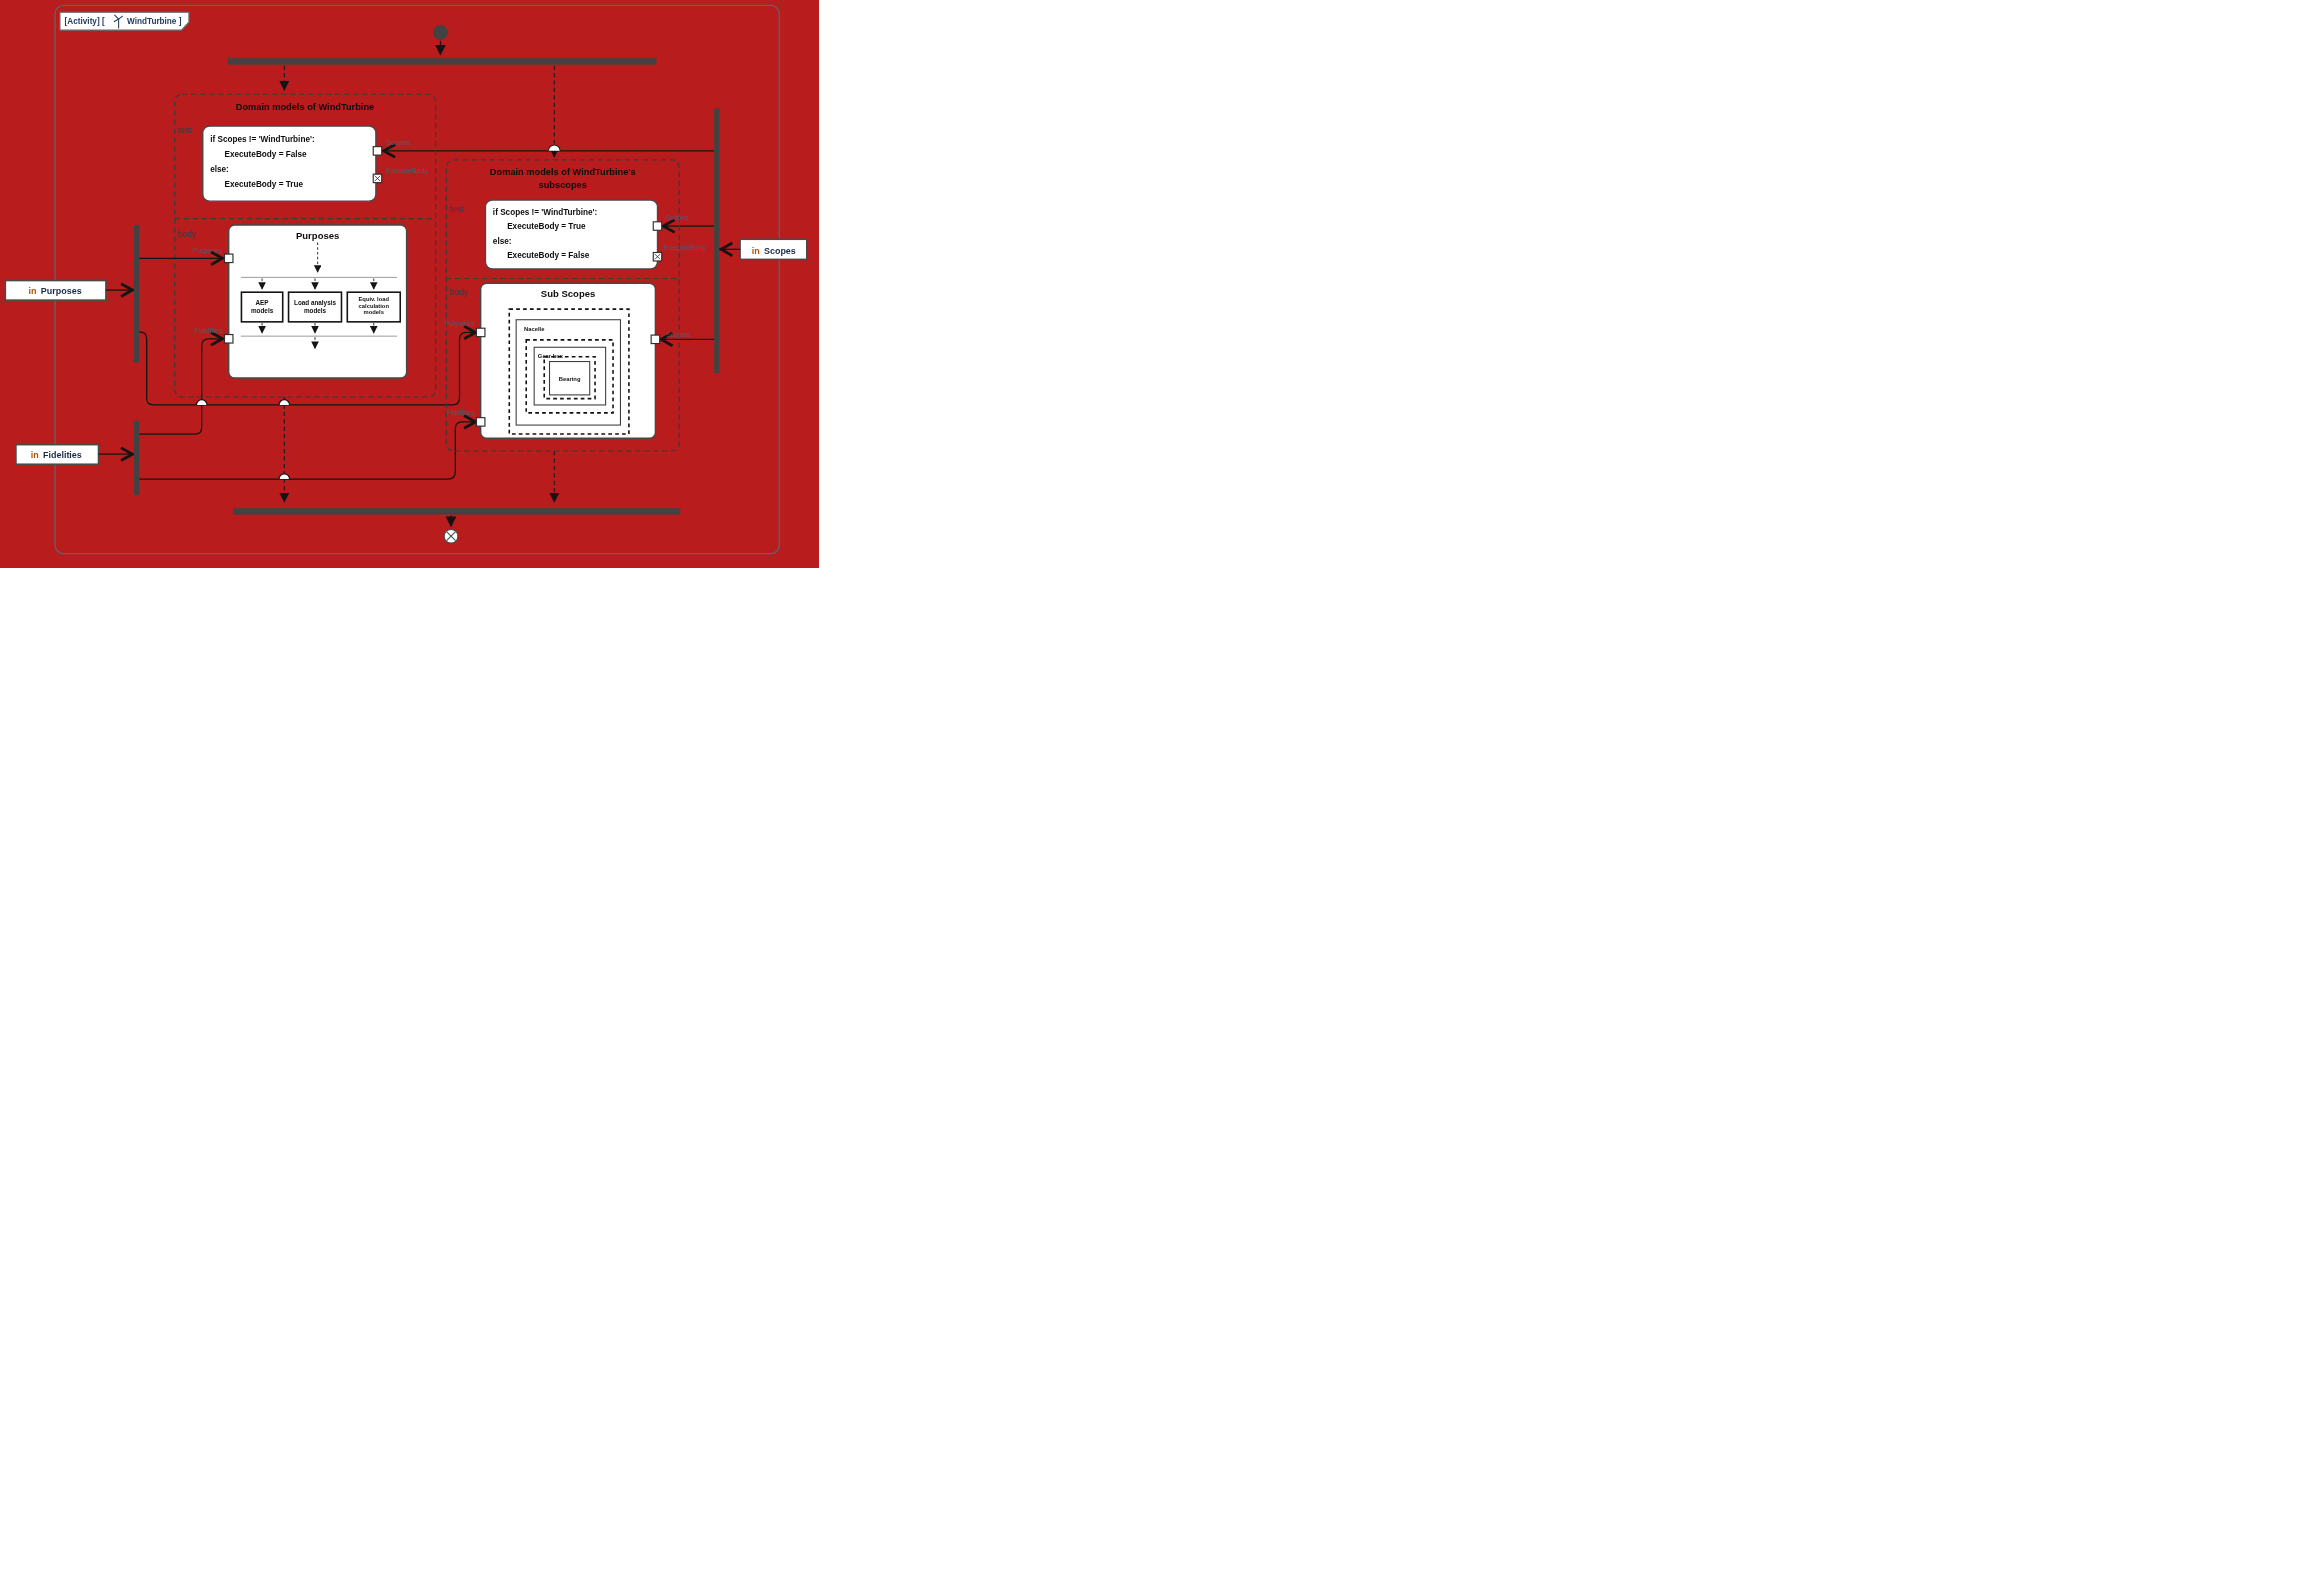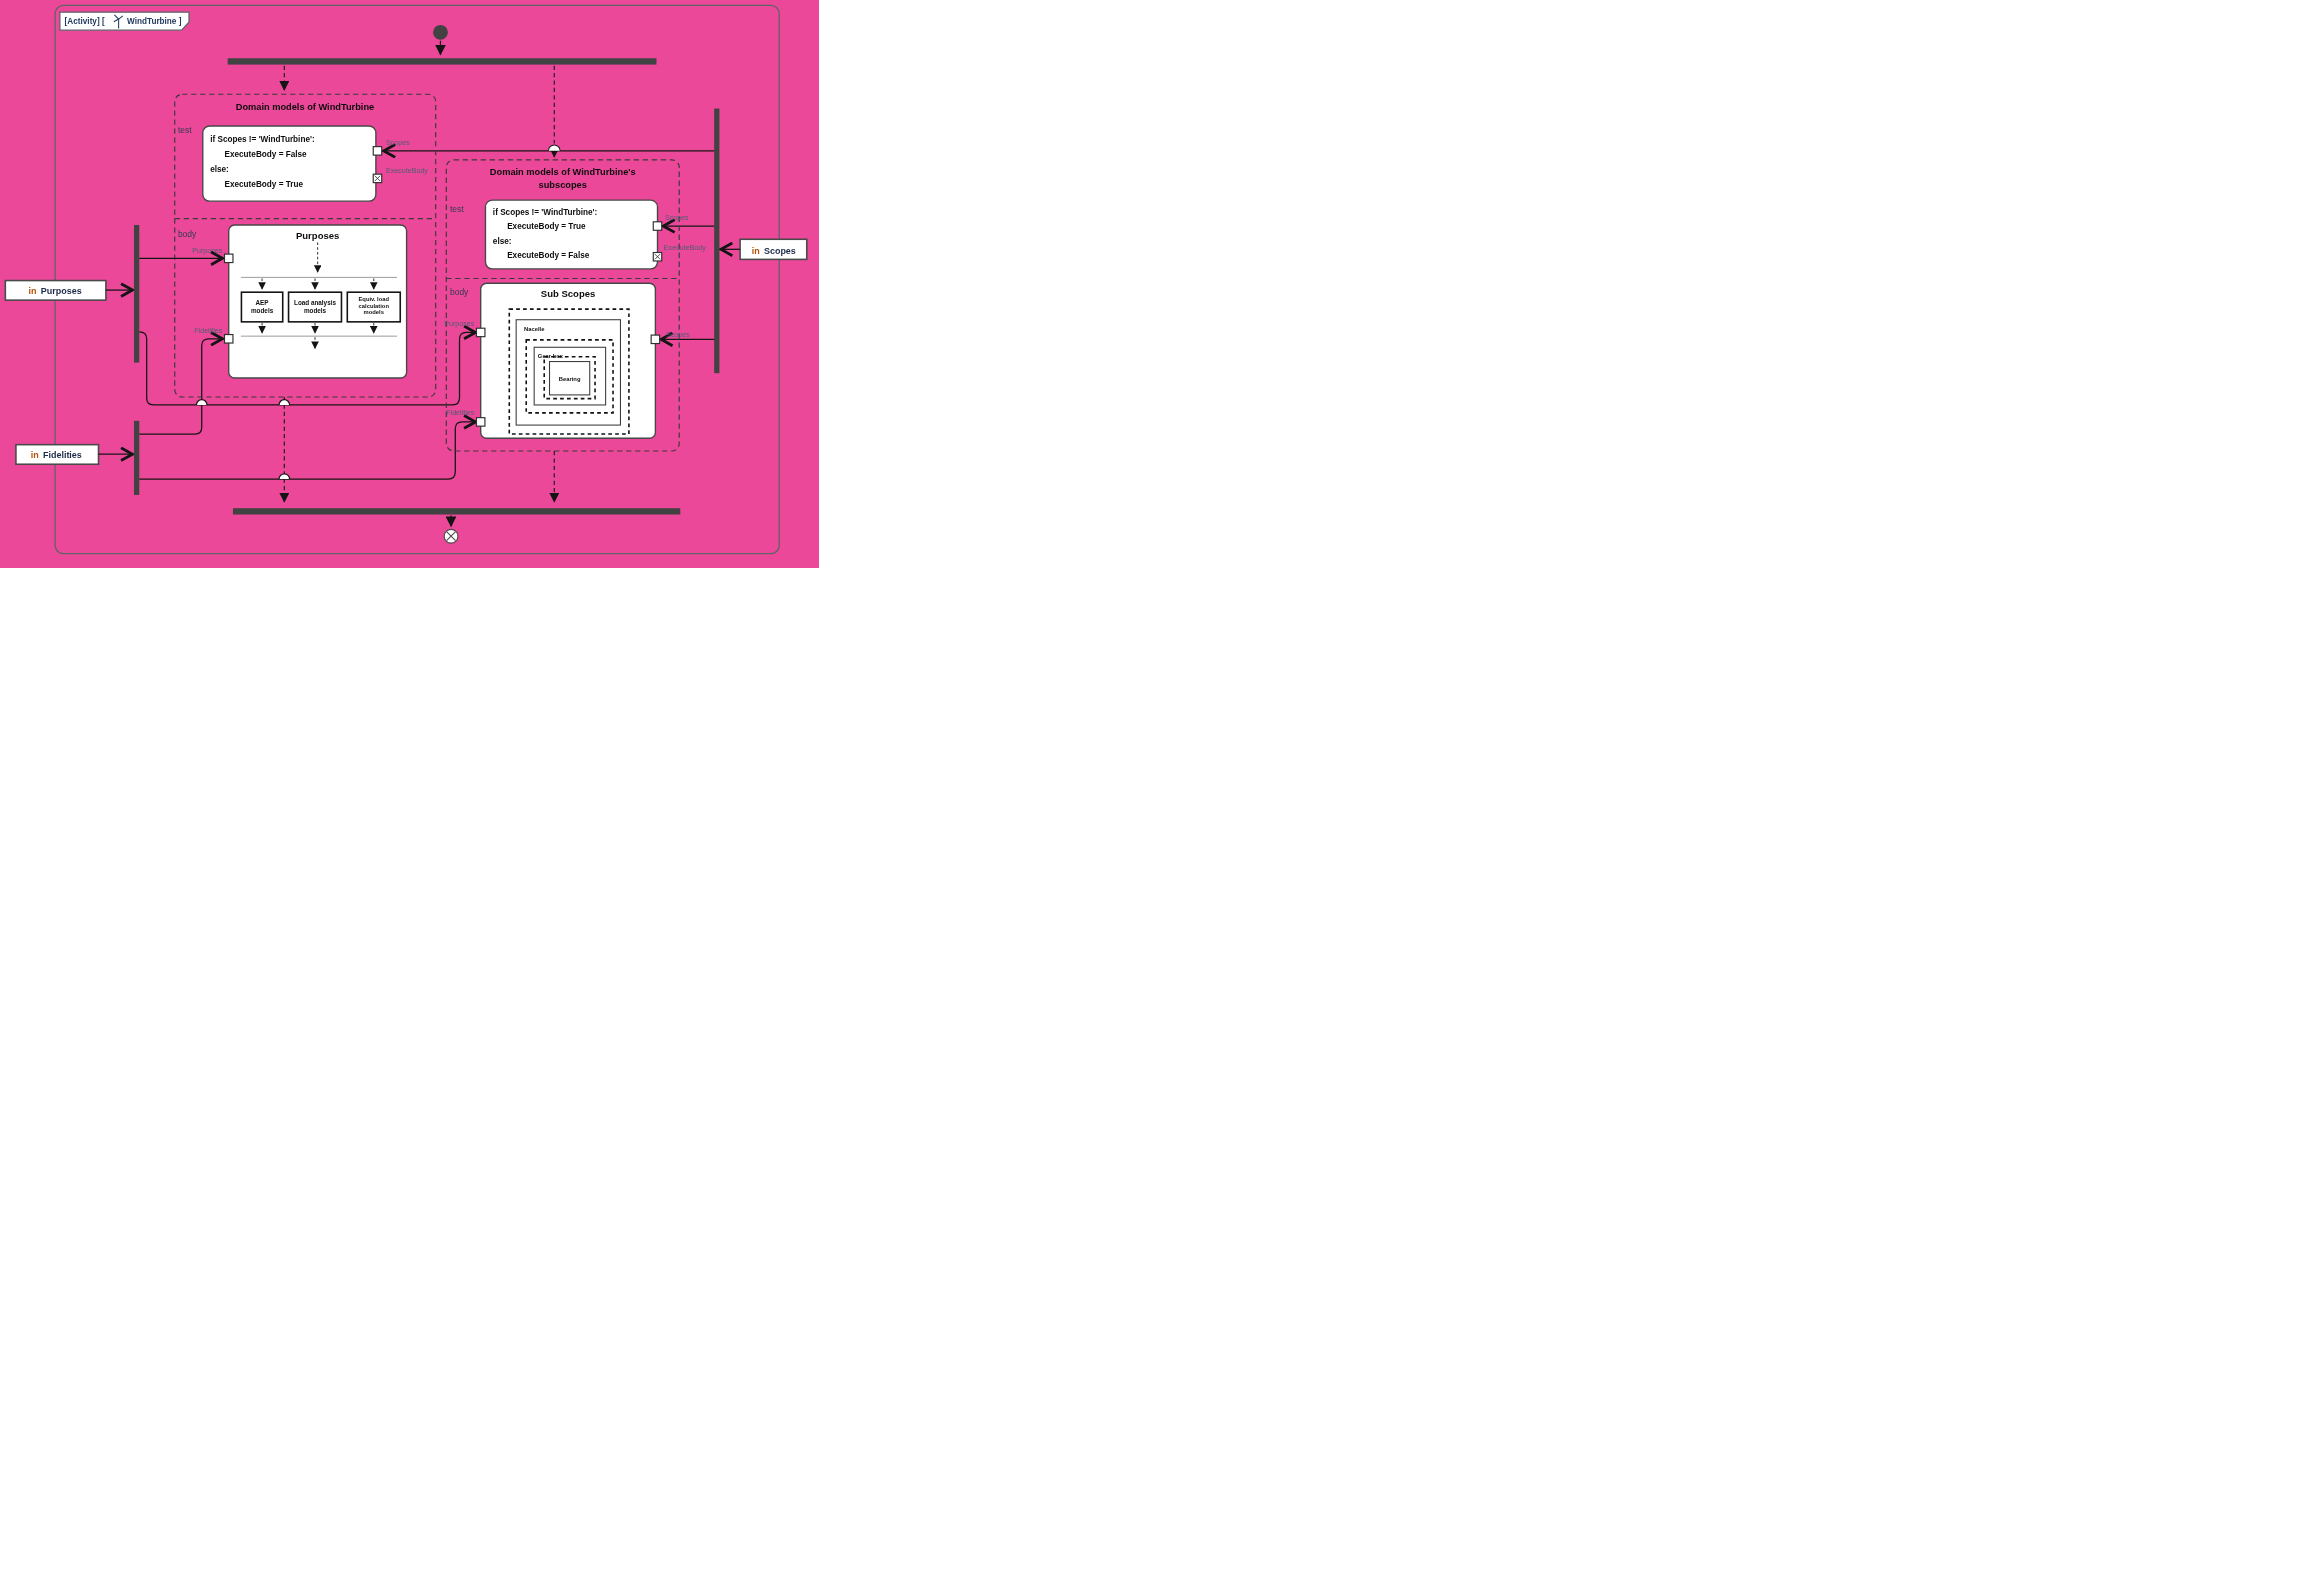--- a/index.html
+++ b/index.html
@@ -1,16 +1,16 @@
 <!DOCTYPE html>
 <html style="font-size:8.5px"><head>
 <meta charset="utf-8">
 <style>
   html,body{margin:0;padding:0;background:#fff;}
-  .canvas{position:relative;width:819px;height:568px;background:#ec4899;overflow:hidden;
+  .canvas{position:relative;width:819px;height:568px;background:#b91c1c;overflow:hidden;
           font-family:"Liberation Sans",sans-serif;}
   svg{position:absolute;left:0;top:0;}
   text{font-family:"Liberation Sans",sans-serif;}
   .tab-t   {font-size:15.5px;font-weight:bold;fill:#223a5e;}
   .rtitle  {font-size:17.5px;font-weight:bold;fill:#0d0d0d;}
   .atitle  {font-size:18px;font-weight:bold;fill:#0d0d0d;}
   .code    {font-size:15.5px;font-weight:bold;fill:#0d0d0d;}
   .lbl     {font-size:16px;fill:#2e3b52;}
   .plbl    {font-size:13.5px;fill:#4d5d75;}
   .mdl     {font-size:12px;font-weight:bold;fill:#101010;}

